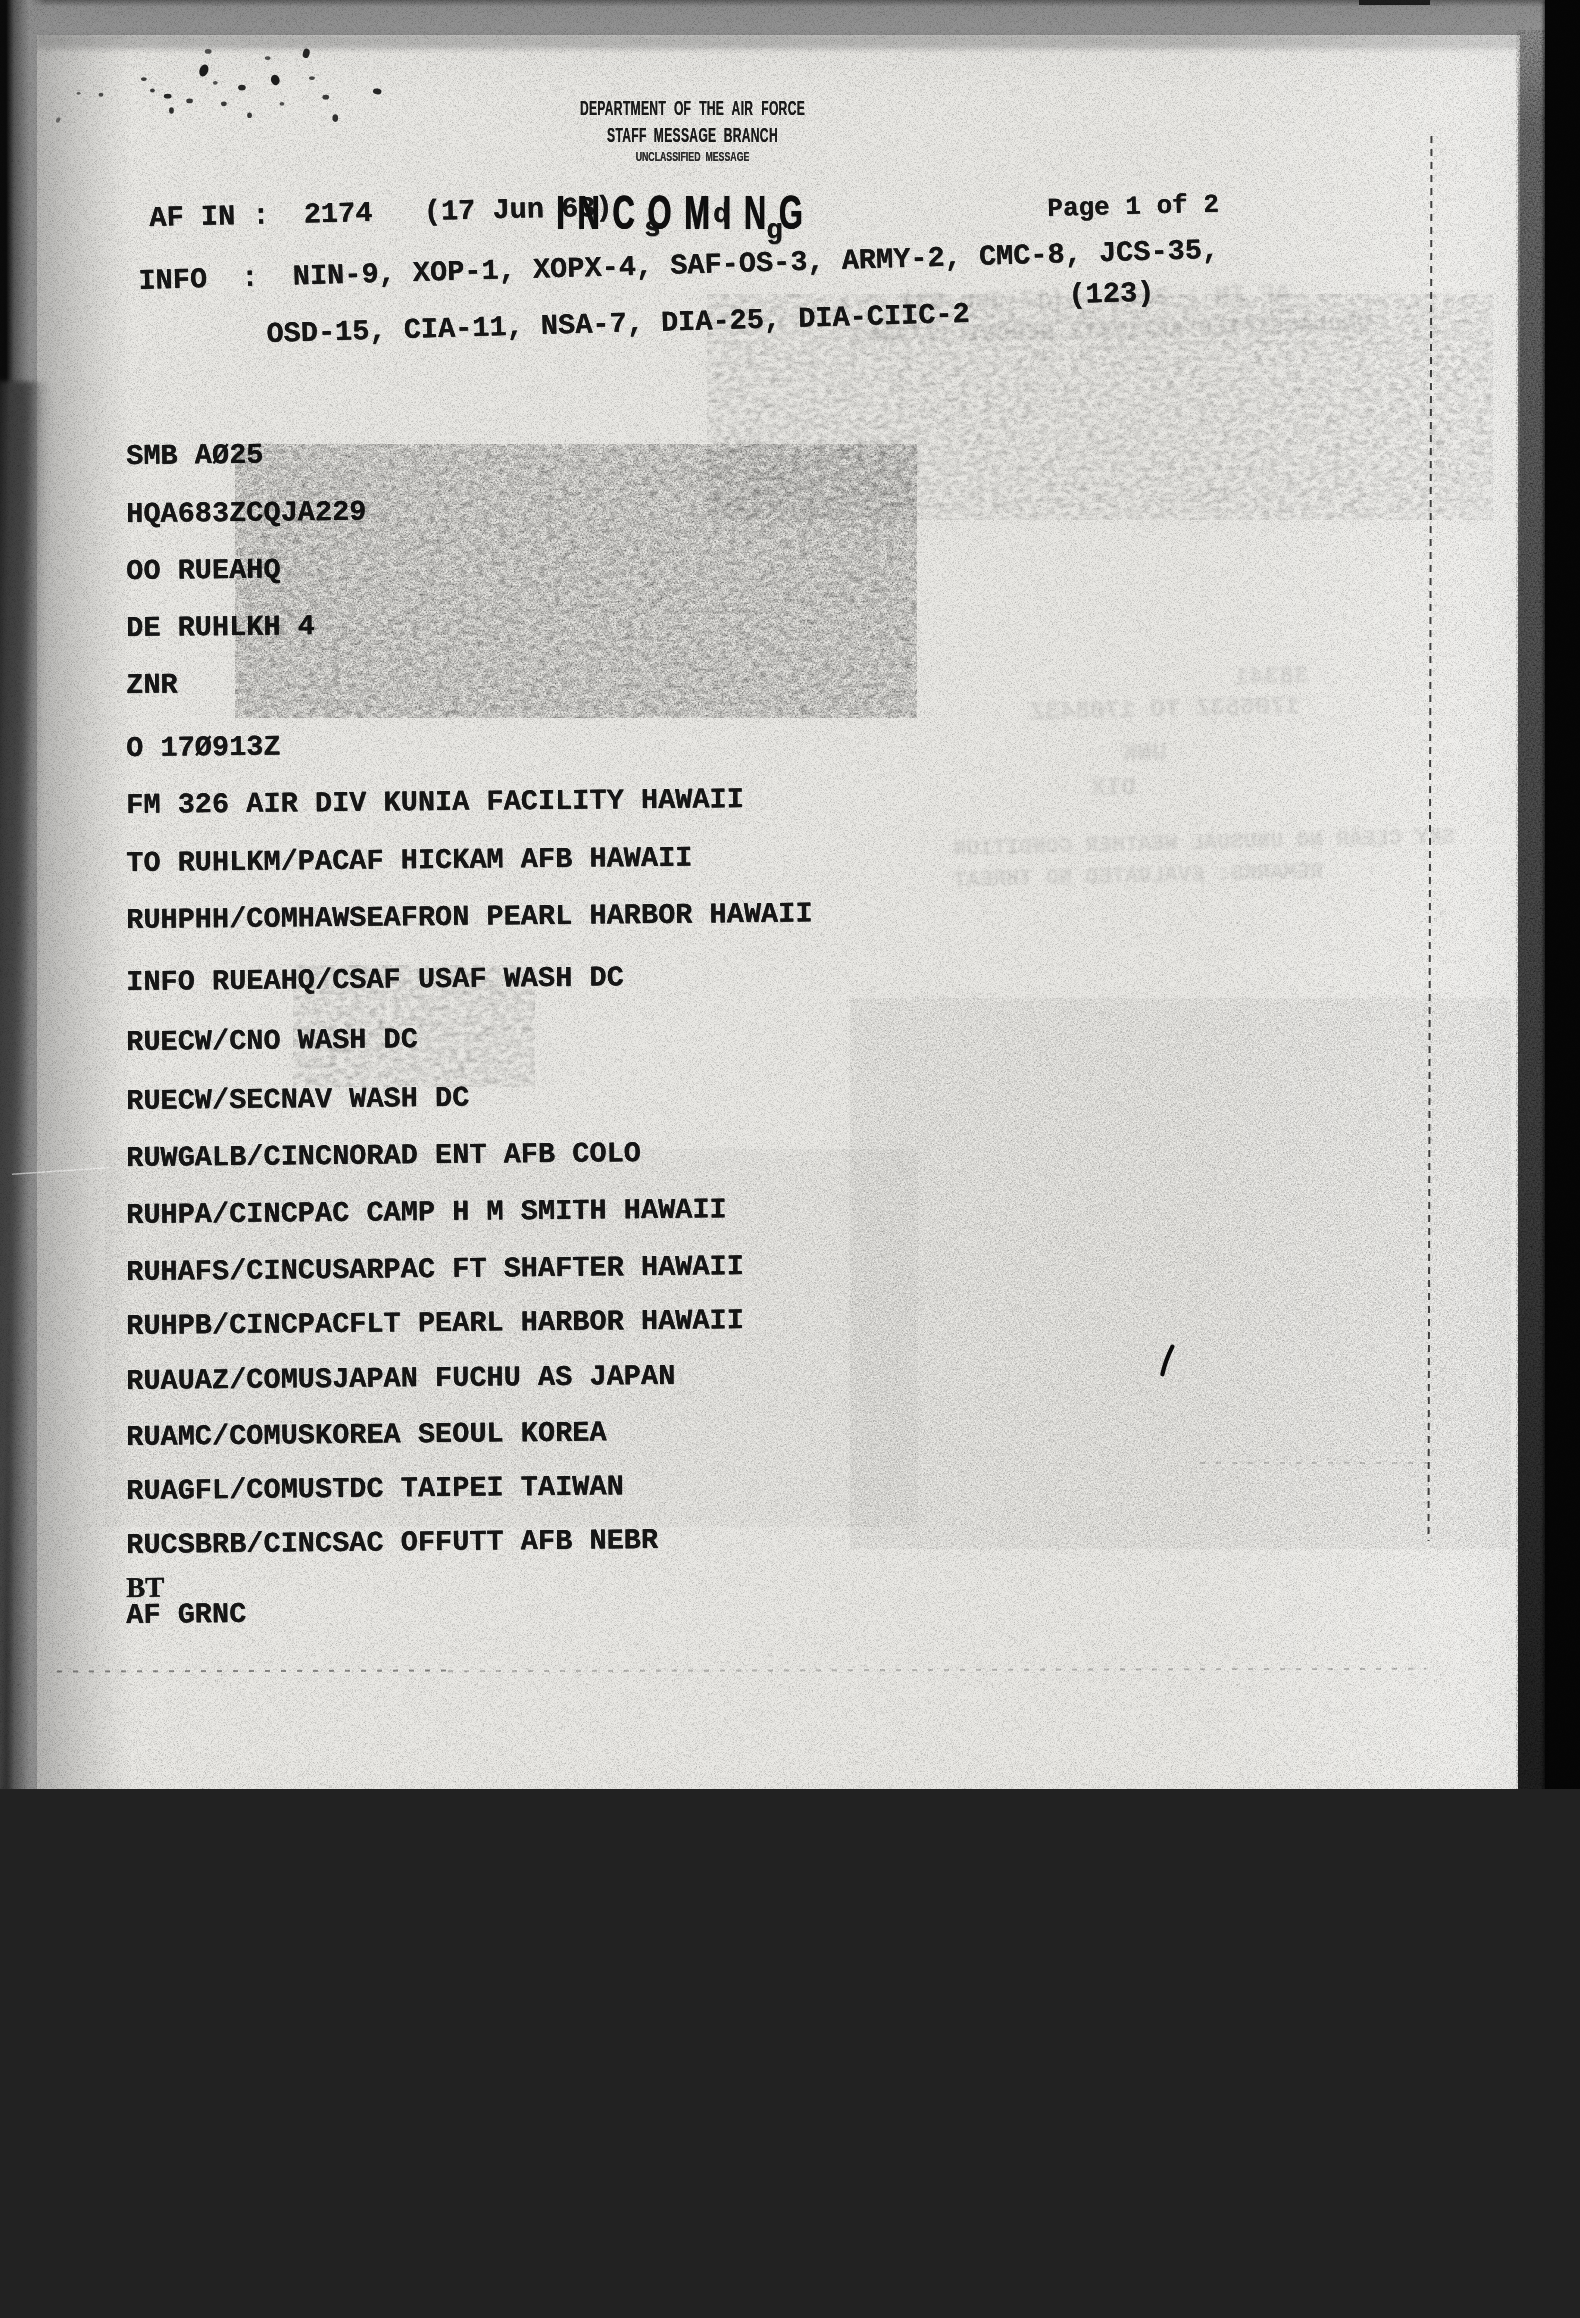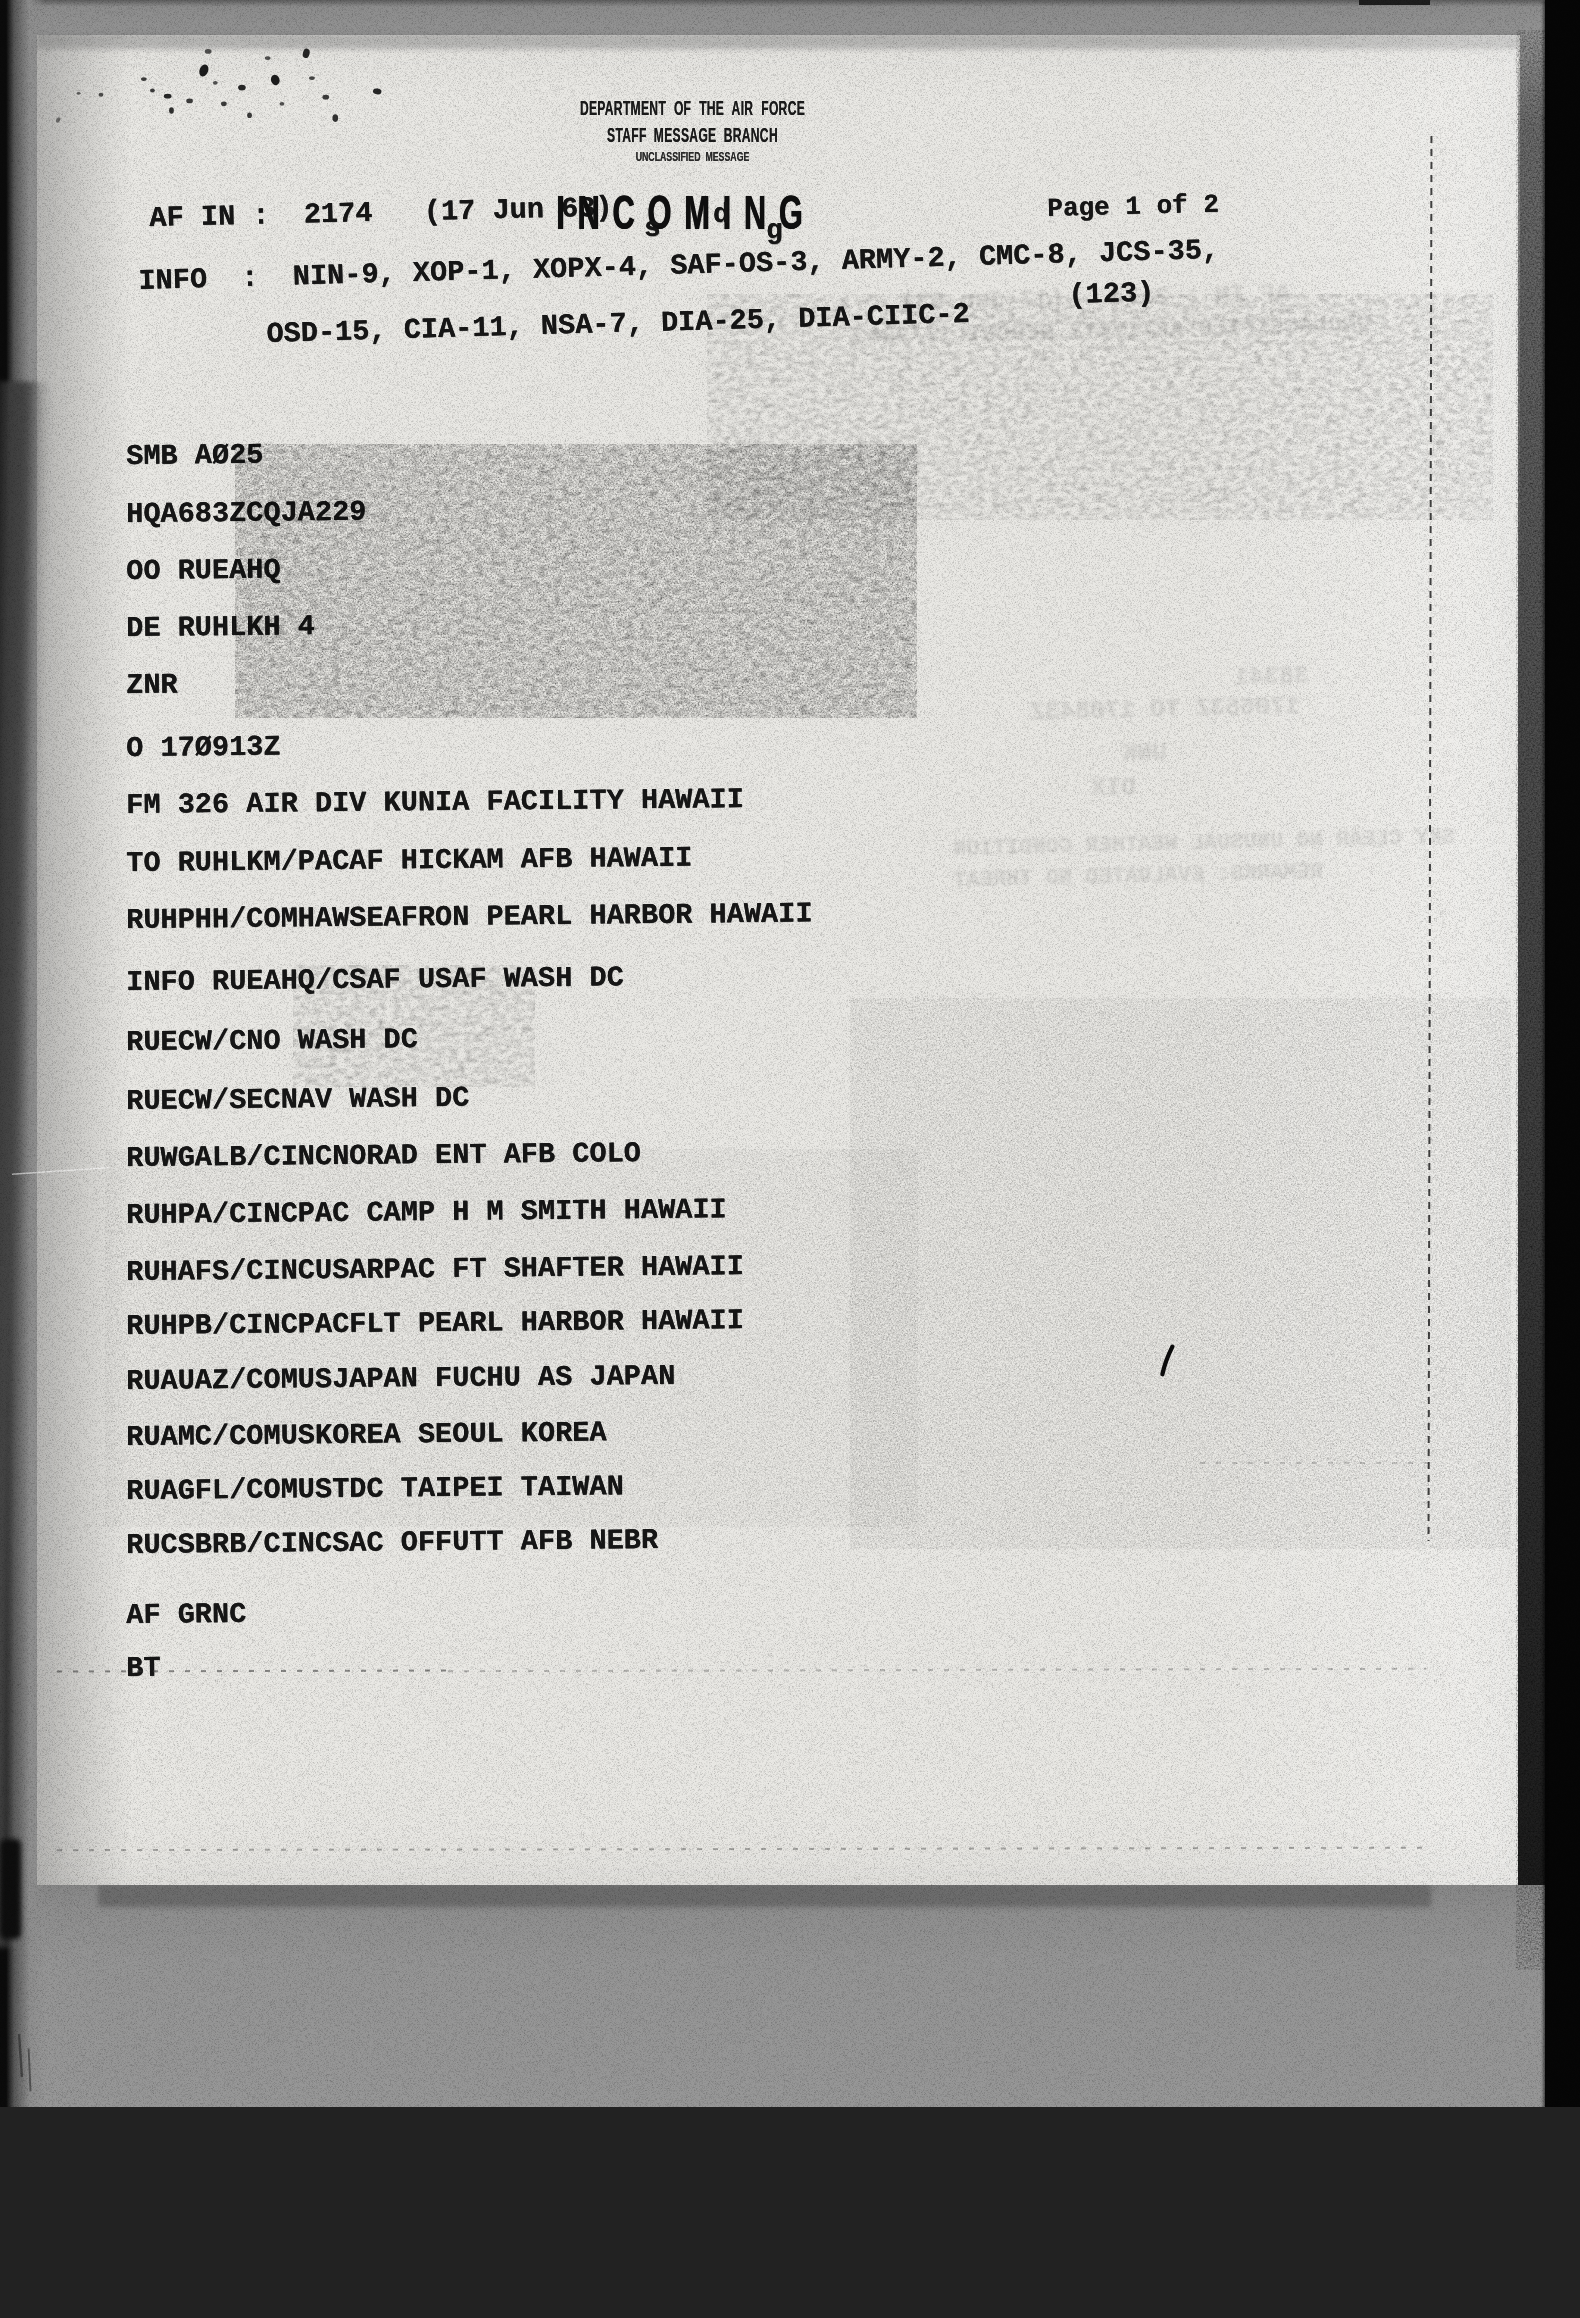--- a/index.html
+++ b/index.html
@@ -1,16 +1,16 @@
 <!DOCTYPE html>
 <html style="font-size:7.6px"><head>
 <meta charset="utf-8">
 <style>
   html,body{margin:0;padding:0;background:#222;}
-  #stage{position:relative;width:1581px;height:2107px;background:#939393;overflow:hidden;
+  #stage{position:relative;width:1581px;height:1789px;background:#939393;overflow:hidden;
          font-family:"Liberation Mono","DejaVu Sans Mono",monospace;}
   #stage *{position:absolute;box-sizing:border-box;}
 
   
   .top-strip{left:0;top:0;width:1581px;height:37px;
     background:linear-gradient(180deg,#5e5e5e 0,#8d8d8d 6.7px,#949494 100%);}
   .top-dashes{left:1359px;top:0;width:71px;height:4.8px;background:#1e1e1e;filter:blur(0.5px);}
   .left-strip{left:0;top:0;width:45px;height:2319px;
     background:linear-gradient(90deg,#0b0b0b 0 6.2px,#585858 14.3px,#8e8e8e 29.5px,rgba(150,150,150,0) 45px);}
   .left-band{left:-8.6px;top:381px;width:61px;height:1566px;
@@ -126,21 +126,21 @@
       <div class="mono bodyline" style="left: 126px; top: 1085px;">RUECW/SECNAV WASH DC</div>
       <div class="mono bodyline" style="left: 126px; top: 1142px;">RUWGALB/CINCNORAD ENT AFB COLO</div>
       <div class="mono bodyline" style="left: 126px; top: 1199px;">RUHPA/CINCPAC CAMP H M SMITH HAWAII</div>
       <div class="mono bodyline" style="left: 126px; top: 1256px;">RUHAFS/CINCUSARPAC FT SHAFTER HAWAII</div>
       <div class="mono bodyline" style="left: 126px; top: 1310px;">RUHPB/CINCPACFLT PEARL HARBOR HAWAII</div>
       <div class="mono bodyline" style="left: 126px; top: 1365px;">RUAUAZ/COMUSJAPAN FUCHU AS JAPAN</div>
       <div class="mono bodyline" style="left: 126px; top: 1421px;">RUAMC/COMUSKOREA SEOUL KOREA</div>
       <div class="mono bodyline" style="left: 126px; top: 1475px;">RUAGFL/COMUSTDC TAIPEI TAIWAN</div>
       <div class="mono bodyline" style="left: 126px; top: 1529px;">RUCSBRB/CINCSAC OFFUTT AFB NEBR</div>
       <div class="mono bodyline" style="left: 126px; top: 1599px;">AF GRNC</div>
-      <div class="mono bodyline" style="left: 126px; top: 1652px;">BT</div>
+      <div class="mono bodyline" style="left: 126px; top: 1572px; font-family: Liberation Serif, serif;">BT</div>
     </div>
 
   <div class="dotrule r1a"></div>
   <div class="dotrule r1b"></div>
   <div class="dotrule r2"></div>
   <div class="dotrule r3"></div>
   <div class="vdots"></div>
 
   <div class="right-gray-col"></div>
   <div class="right-black-bar"></div>

